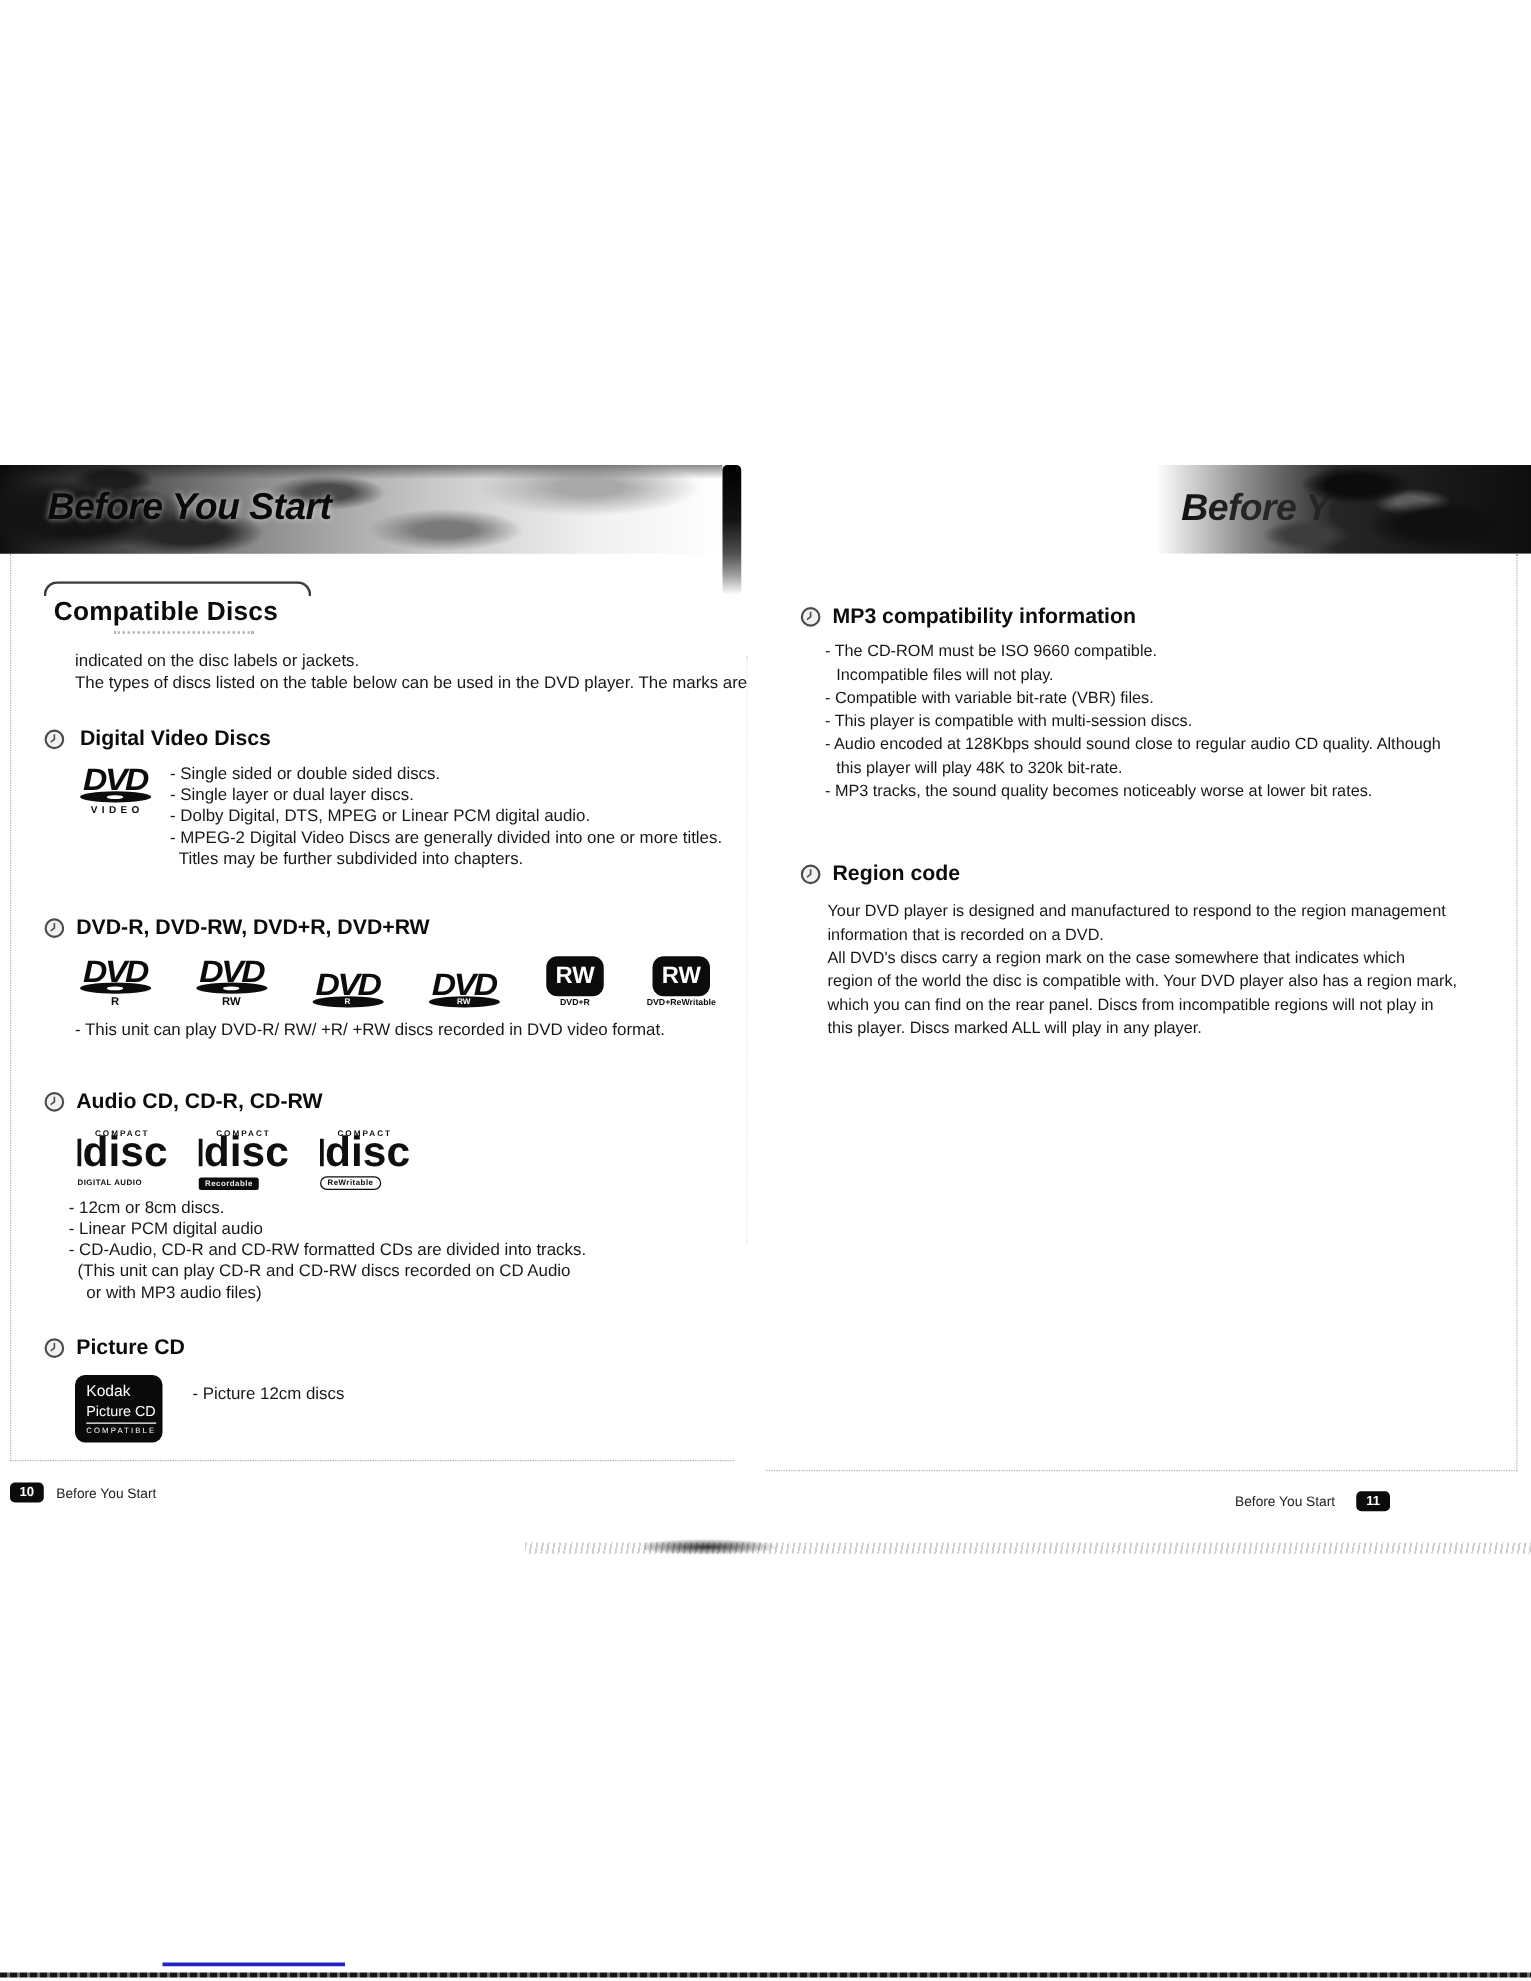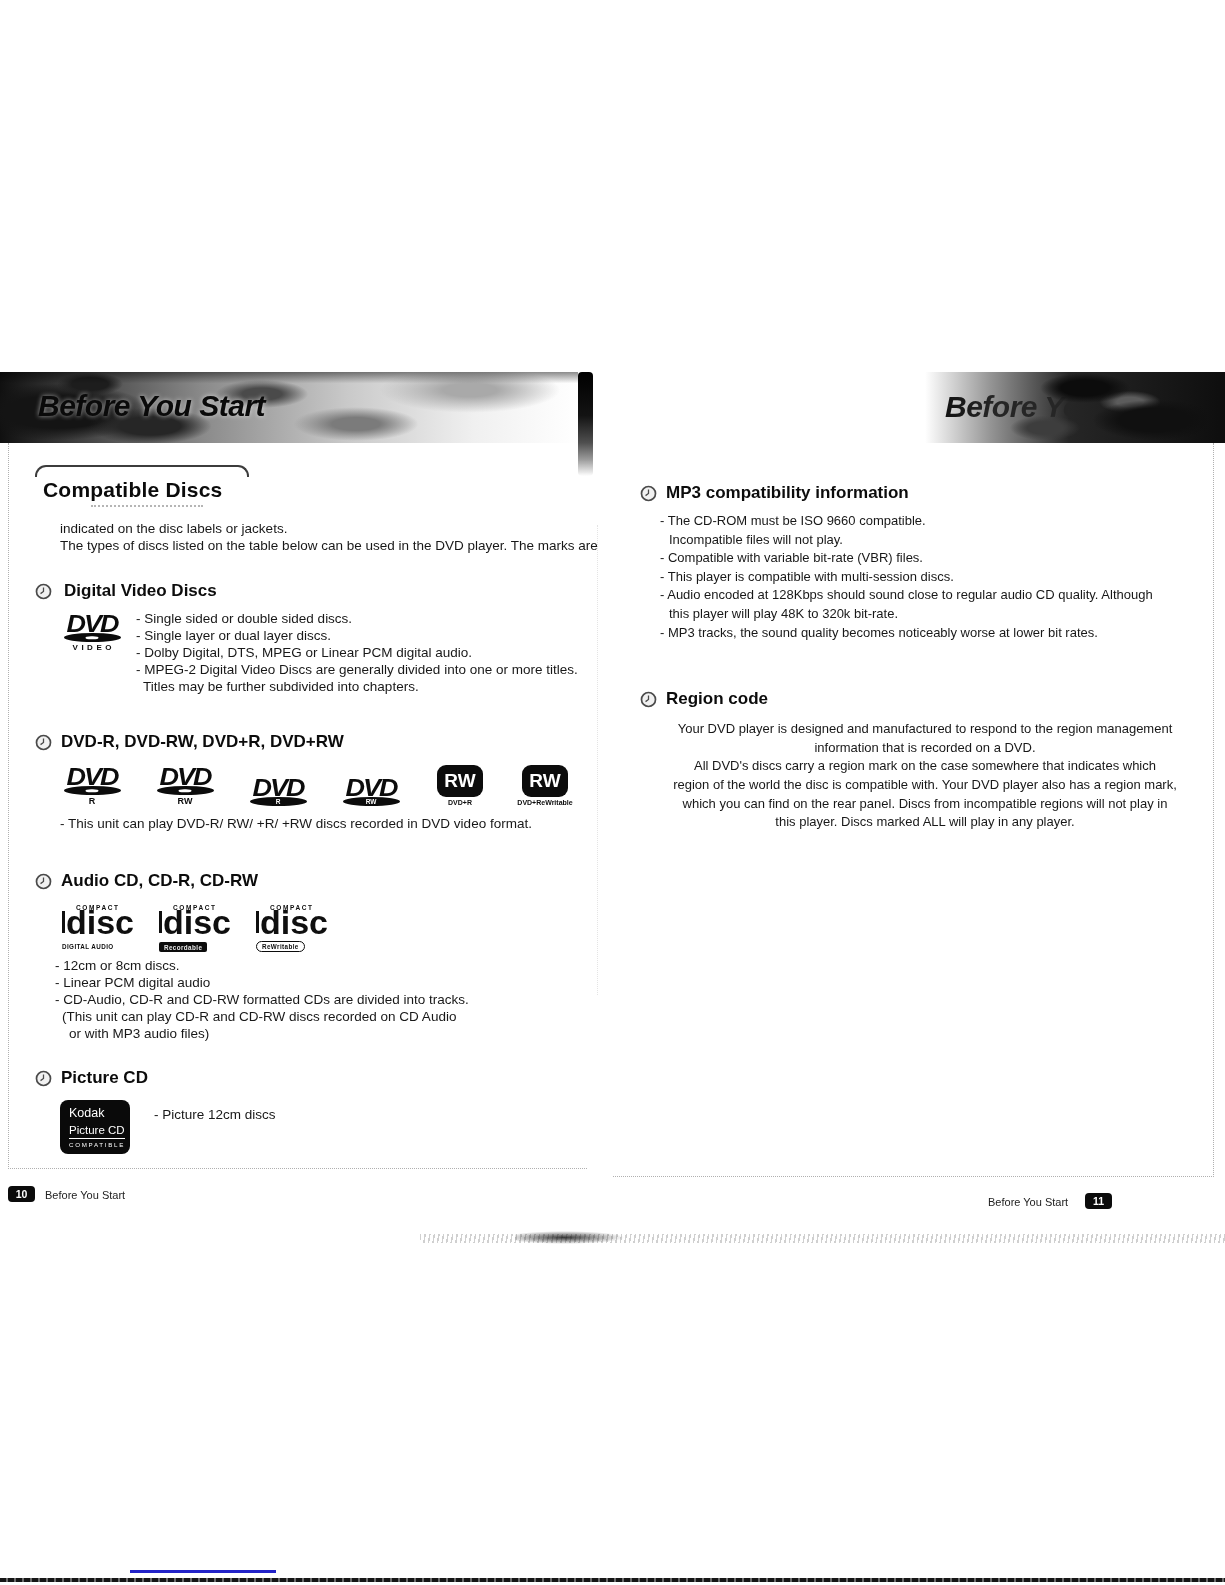--- a/index.html
+++ b/index.html
@@ -89,21 +89,21 @@
   .cont  { margin-left:7px; }
   .cont2 { margin-left:14px; }
   .contR { margin-left:9px; }
 
   .logo-row { display:flex; align-items:flex-end; margin:13px 0 0 27px; }
   .dvd-row  { gap:33px; }
   .cd-row   { gap:27px; }
   .single   { margin:9px 0 0 25px; }
   .bullets3 { margin:11px 0 0 20px; }
   .bulletsR1 { margin:9px 0 0 20px; }
-  .paraR     { margin:11px 0 0 22px;text-align:center; }
+  .paraR     { margin:11px 0 0 22px; }
   .kodak-row { display:flex; align-items:flex-start; margin:12px 0 0 25px; }
   .kodak-row .b { margin:6px 0 0 24px; }
 
   
   .dvdmark { display:flex; flex-direction:column; align-items:center; width:60px; }
   .dvdmark .word { font-weight:bold; font-style:italic; font-size:27px; line-height:22px;
                    letter-spacing:-2px; color:#0c0c0c; transform:scaleY(.92); }
   .dvdmark .ellipse { position:relative; width:57px; height:9px; background:#0c0c0c;
                       border-radius:50%; margin-top:-2px; }
   .dvdmark .hole { position:absolute; left:50%; top:50%; transform:translate(-50%,-50%);

